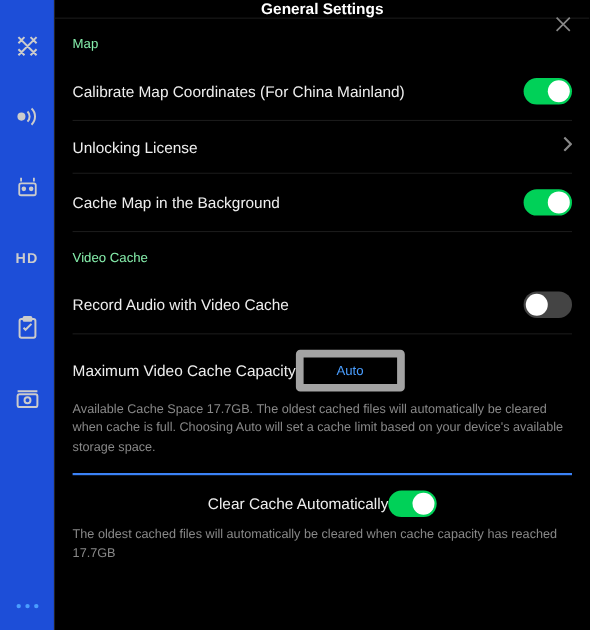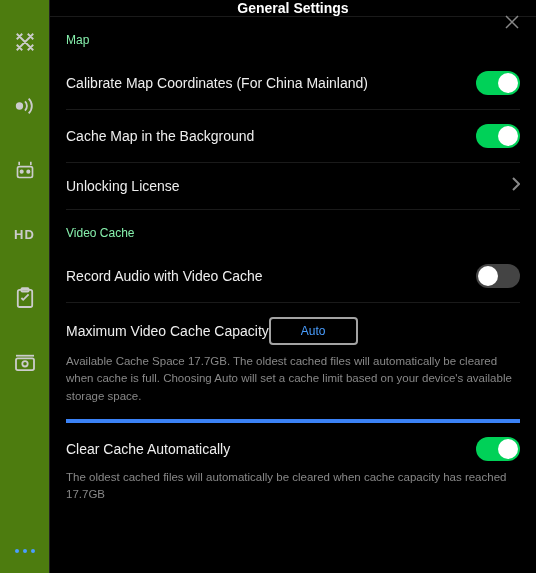--- a/index.html
+++ b/index.html
@@ -1,17 +1,17 @@
 <!DOCTYPE html>
 <html><head>
 <meta charset="utf-8">
 <style>
 *{margin:0;padding:0;box-sizing:border-box}
 body{background:#000;color:#fff;font-family:-apple-system,BlinkMacSystemFont,'Segoe UI',sans-serif;width:536px;height:573px;overflow:hidden;display:flex}
-.sidebar{width:50px;background:#4d7c0f;border-right:1px solid #222;display:flex;flex-direction:column;align-items:center;padding-top:30px;gap:40px}
+.sidebar{width:50px;background:#1d4ed8;border-right:1px solid #222;display:flex;flex-direction:column;align-items:center;padding-top:30px;gap:40px}
 .sidebar-item{width:24px;height:24px;display:flex;align-items:center;justify-content:center;color:#ccc;cursor:pointer}
 .sidebar-item.hd{font-size:13px;font-weight:700;letter-spacing:1px}
 .sidebar-dots{margin-top:auto;margin-bottom:20px;display:flex;gap:4px}
 .sidebar-dots span{width:4px;height:4px;border-radius:50%;background:#4a9eff}
 .main{flex:1;display:flex;flex-direction:column;overflow:hidden}
 .header{display:flex;align-items:center;justify-content:center;padding:0 16px;position:relative;border-bottom:1px solid #1a1a1a}
 .header-title{font-size:14px;font-weight:600}
 .close-btn{position:absolute;right:12px;top:10px;width:24px;height:24px;cursor:pointer;display:flex;align-items:center;justify-content:center;color:#888}
 .content{flex:1;overflow-y:auto;padding:0 16px 10px}
 .section-label{color:#86efac;font-size:12px;padding:16px 0 10px;font-weight:400}
@@ -19,23 +19,23 @@
 .row-label{font-size:14px;color:#eee}
 .row.highlighted{border:3px solid #e53935;border-radius:6px;padding:14px 10px;margin:4px -10px}
 .toggle{width:44px;height:24px;border-radius:12px;position:relative;cursor:pointer;transition:background .2s}
 .toggle.on{background:#00d158}
 .toggle.off{background:#444}
 .toggle::after{content:'';position:absolute;width:20px;height:20px;border-radius:50%;background:#fff;top:2px;transition:left .2s}
 .toggle.on::after{left:22px}
 .toggle.off::after{left:2px}
 .chevron{color:#888}
 .capacity-row{padding:14px 0 8px;display:flex;align-items:center;justify-content:flex-start}
-.auto-btn{border:2px solid #a3a3a3;color:#4a9eff;background:transparent;padding:5px 30px;border-radius:4px;font-size:12px;cursor:pointer}
-.desc{color:#888;font-size:11.5px;line-height:1.5;padding-bottom:14px;border-bottom:4px solid #3b82f6}
-.clear-row{padding:14px 0 8px;display:flex;align-items:center;justify-content:space-between}
+.auto-btn{border:7px solid #a3a3a3;color:#4a9eff;background:transparent;padding:5px 30px;border-radius:4px;font-size:12px;cursor:pointer}
+.desc{color:#888;font-size:11.5px;line-height:1.5;padding-bottom:14px;border-bottom:2px solid #3b82f6}
+.clear-row{padding:14px 0 8px;display:flex;align-items:center;justify-content:center}
 .nb{border-bottom:none}
 </style>
 </head>
 <body>
 
 <div class="sidebar">
   <div class="sidebar-item">
     <svg width="22" height="22" viewBox="0 0 24 24" fill="none" stroke="currentColor" stroke-width="2">
         <path d="M6 6 L3 3 M6 6 L9 3 M6 6 L3 9 M6 6 L18 18 M18 18 L21 21 M18 18 L15 21 M18 18 L21 15 M18 6 L21 3 M18 6 L15 3 M18 6 L21 9 M18 6 L6 18 M6 18 L3 21 M6 18 L9 21 M6 18 L3 15"></path>
       </svg>
@@ -88,31 +88,31 @@
 
   <div class="content">
     <div class="section-label">Map</div>
 
     <div class="row">
       <div class="row-label">Calibrate Map Coordinates (For China Mainland)</div>
       <div class="toggle on"></div>
     </div>
 
     <div class="row">
-      <div class="row-label">Cache Map in the Background</div>
-      <div class="toggle on"></div>
-    </div>
-
-    <div class="row">
       <div class="row-label">Unlocking License</div>
       <div class="chevron">
         <svg width="8" height="14" viewBox="0 0 8 14" fill="none" stroke="currentColor" stroke-width="2">
             <path d="M1 1 L7 7 L1 13"></path>
           </svg>
       </div>
+    </div>
+
+    <div class="row">
+      <div class="row-label">Cache Map in the Background</div>
+      <div class="toggle on"></div>
     </div>
 
     <div class="section-label">Video Cache</div>
 
 
     <div class="row">
       <div class="row-label">Record Audio with Video Cache</div>
       <div class="toggle off"></div>
     </div>
 

